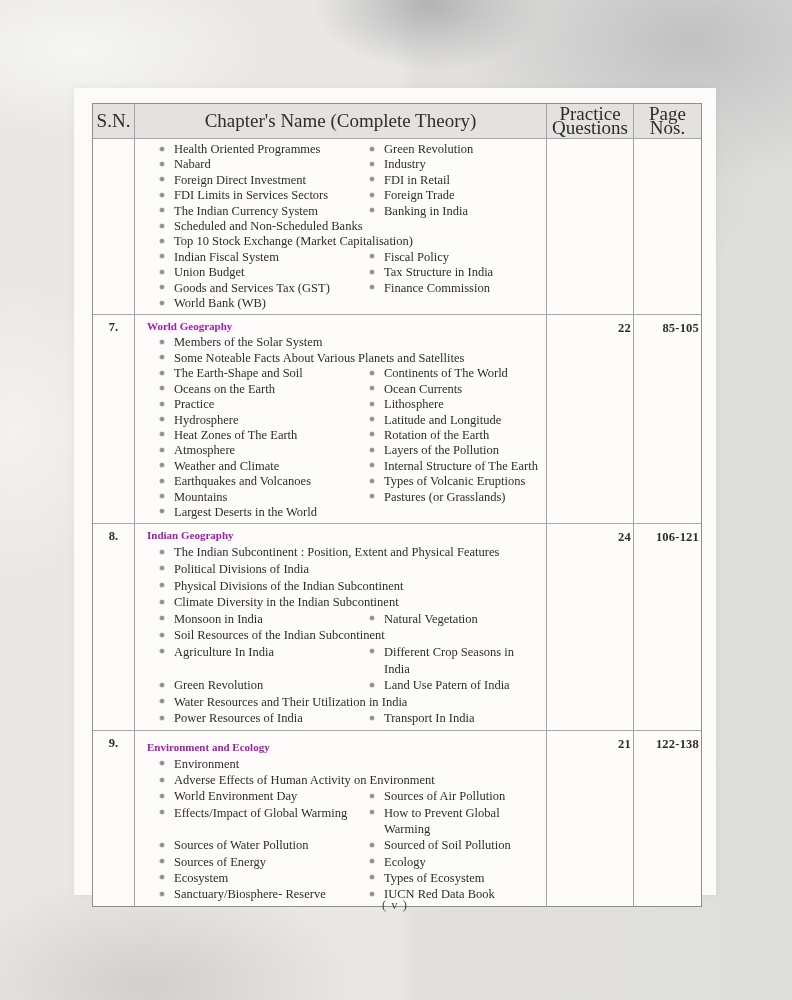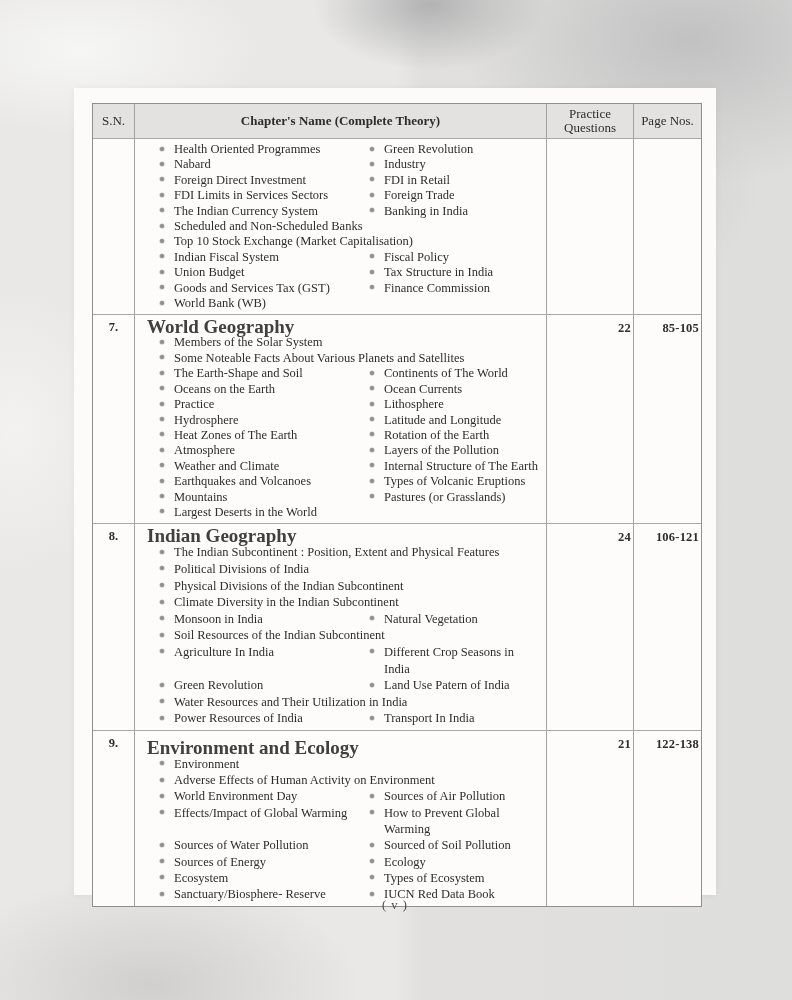--- a/index.html
+++ b/index.html
@@ -27,38 +27,38 @@
     position:absolute;left:92px;top:103px;width:608px;
     border:1px solid #8f8f8f;background:#fdfcfb;
     font-size:12.5px;
   }
   .toc-header{
     display:grid;grid-template-columns:41px 412px 87px 68px;
     background:#e3e2e0;min-height:34px;
   }
   .th{
     display:flex;align-items:center;justify-content:center;text-align:center;
-    font-size:13px;line-height:14px;border-left:1px solid #a2a2a2;padding:2px 3px;
+    font-size:19px;line-height:14px;border-left:1px solid #a2a2a2;padding:2px 3px;
   }
   .th:first-child{border-left:none;}
-  .th.chapter-h{font-weight:bold;}
+  .th.chapter-h{font-weight:normal;}
   .toc-row{
     display:grid;grid-template-columns:41px 412px 87px 68px;
     border-top:1px solid #a8a8a8;
   }
   .row-0{min-height:170px;}
   .row-1{min-height:200px;}
   .row-2{min-height:186px;}
   .row-3{min-height:163px;}
   .cell{border-left:1px solid #a2a2a2;padding:3px 2px;}
   .cell:first-child{border-left:none;}
   .cell.sn{text-align:center;font-weight:bold;padding-top:5px;}
   .cell.practice,.cell.pages{text-align:right;font-weight:bold;padding-top:6px;letter-spacing:0.2px;}
   .cell.chapter{padding:3px 4px 3px 0;}
-  .title{font-weight:bold;font-size:19px;padding-left:12px;line-height:17px;color:#404040;}
+  .title{font-weight:bold;font-size:11px;padding-left:12px;line-height:17px;color:#a21caf;}
   .row-3 .title{margin-top:5px;}
   .line{display:flex;padding-left:25px;line-height:15.4px;}
   .row-2 .line{line-height:16.6px;}
   .row-3 .line{line-height:16.3px;}
   .item{display:flex;align-items:baseline;}
   .item.half-l{flex:0 0 210px;}
   .item.half-r{flex:1;}
   .item.full{flex:1;}
   .blt{
     flex:0 0 auto;display:inline-block;width:4px;height:4px;border-radius:50%;

